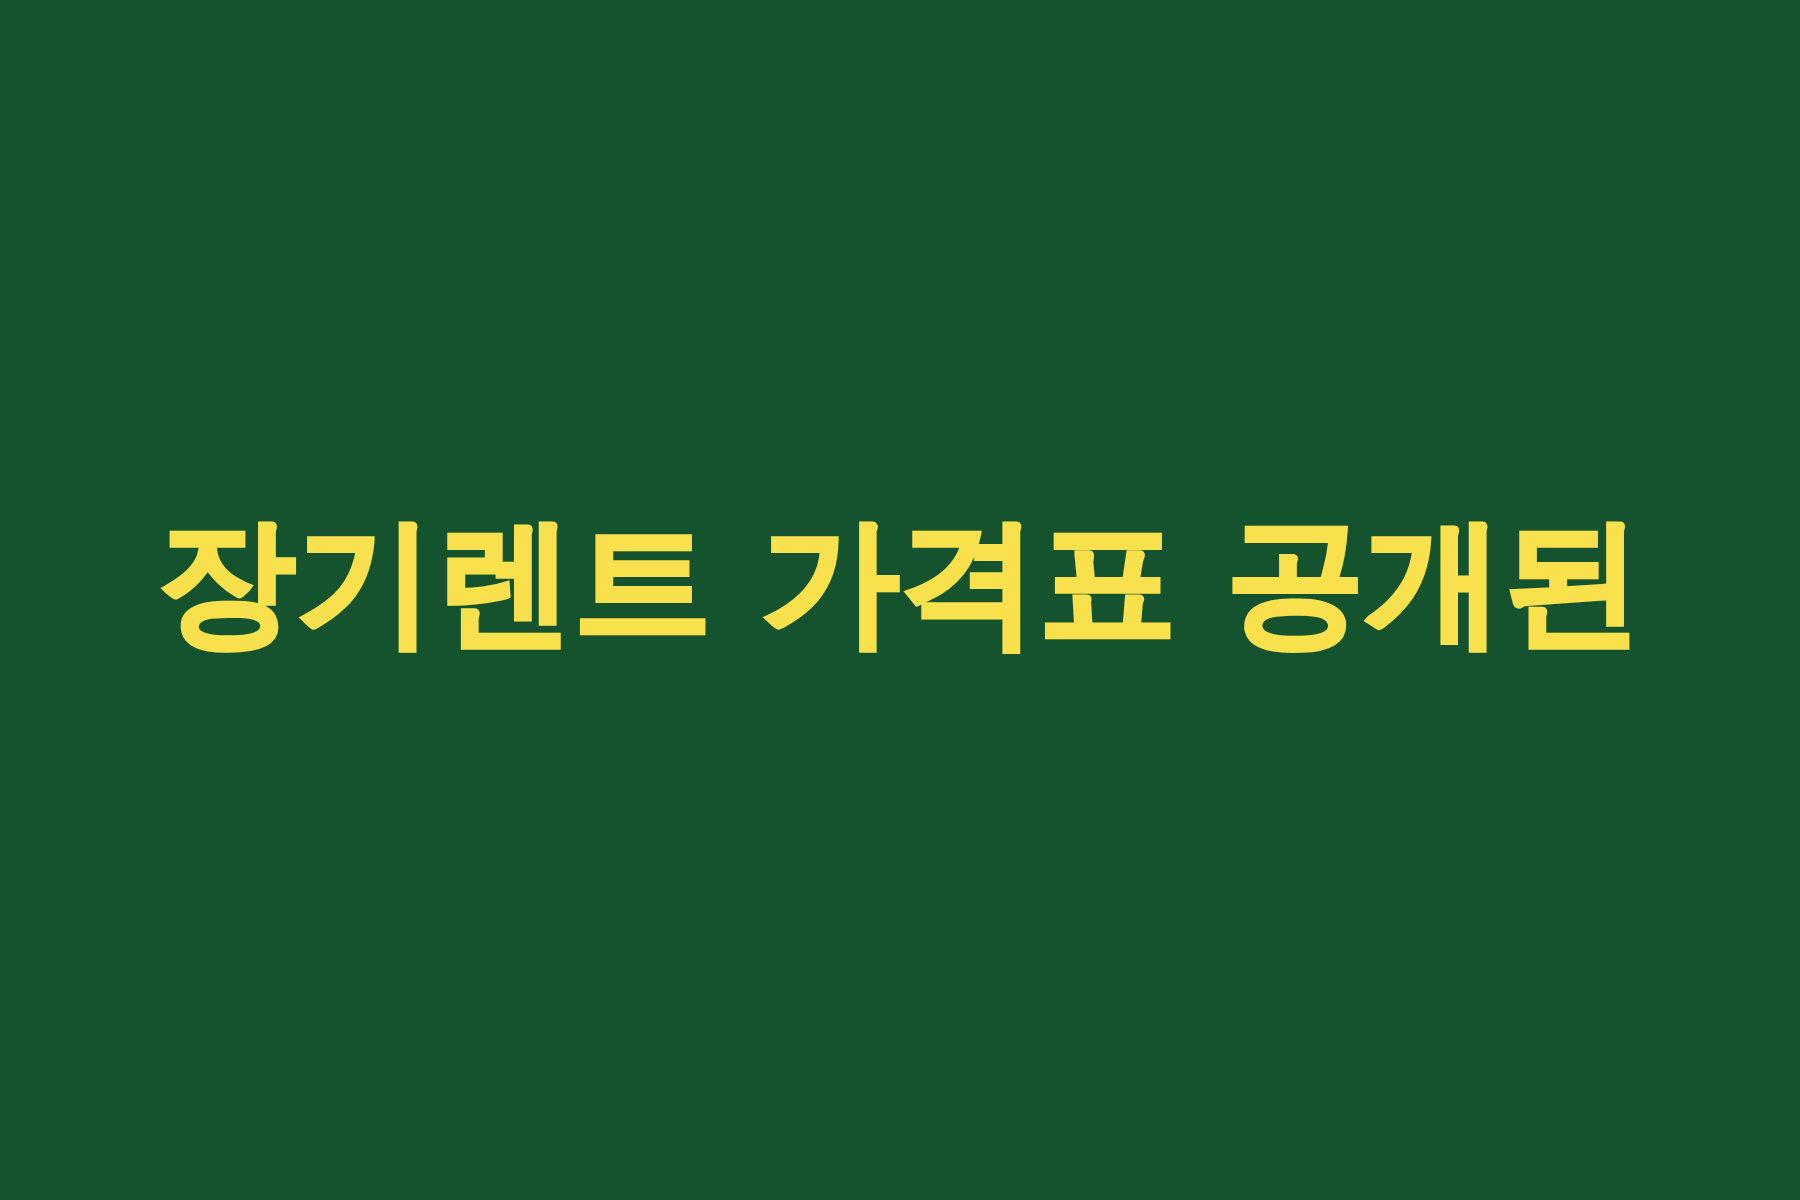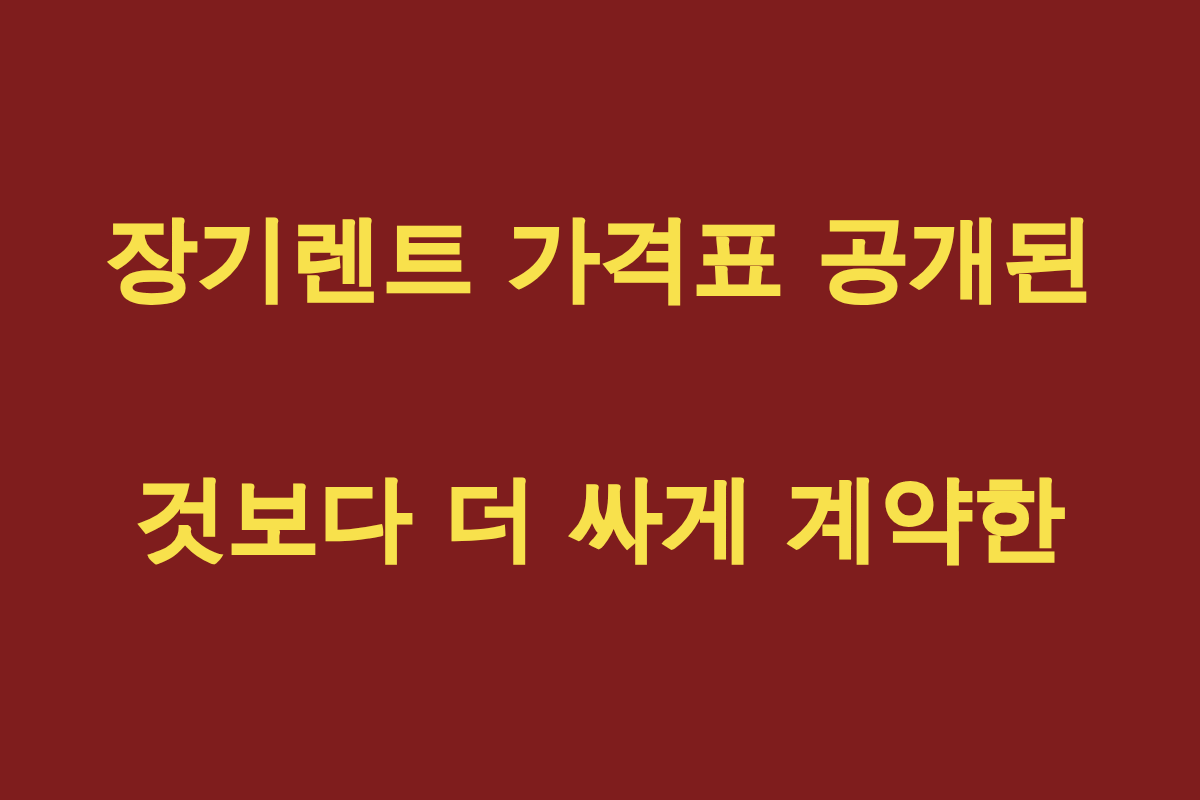--- a/index.html
+++ b/index.html
@@ -47,20 +47,19 @@
     transform: translateY(-12px);
   }
 
   .headline-line {
     display: block;
   }
 </style>
 </head>
 <body>
 
-<div id="card" style="background: #7f1d1d;">
+<div id="card" style="background: #14532d;">
 
   <h1 id="headline" style="color: rgb(248, 225, 76); -webkit-text-stroke: 2.5px rgb(248, 225, 76);">
     <span class="headline-line">장기렌트 가격표 공개된</span>
-    <span class="headline-line">것보다 더 싸게 계약한</span>
   </h1>
 
 </div>
 
 </body></html>

